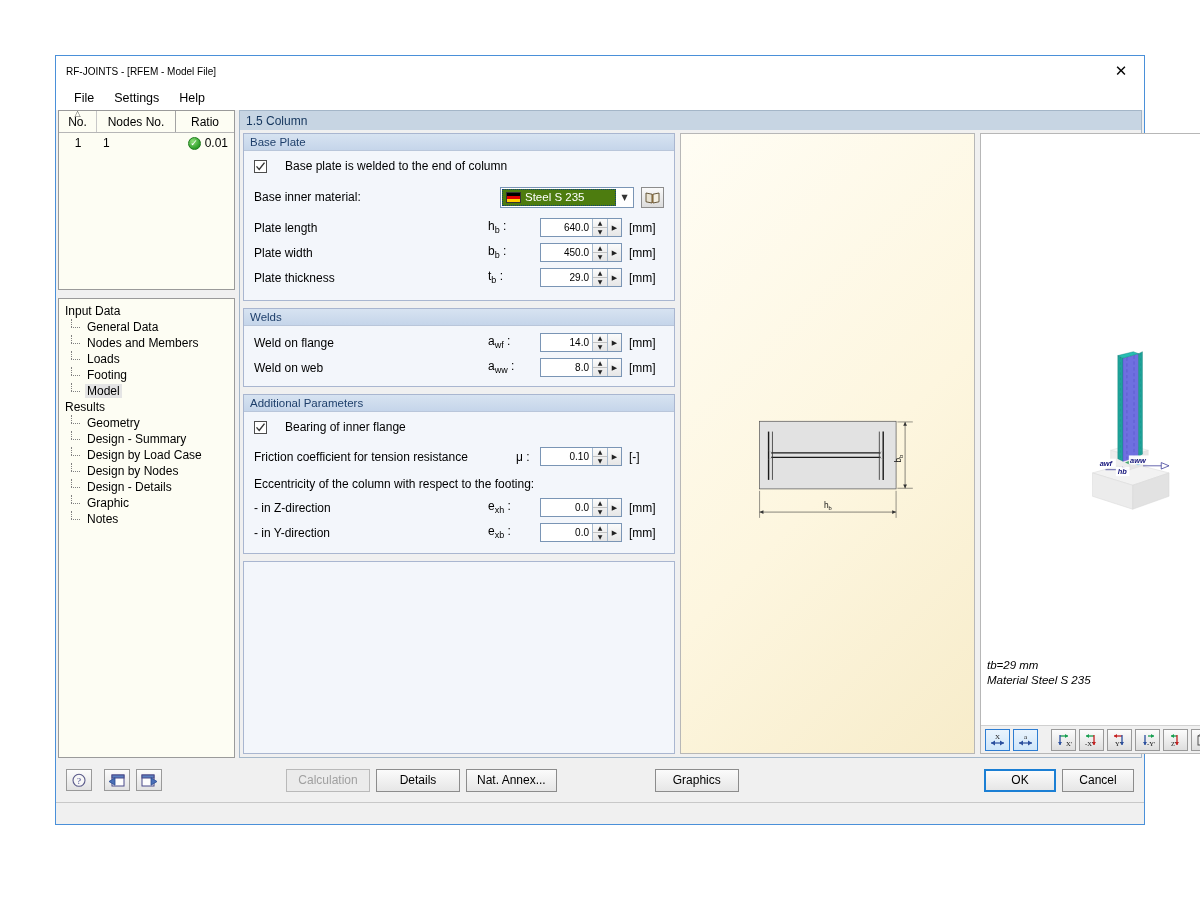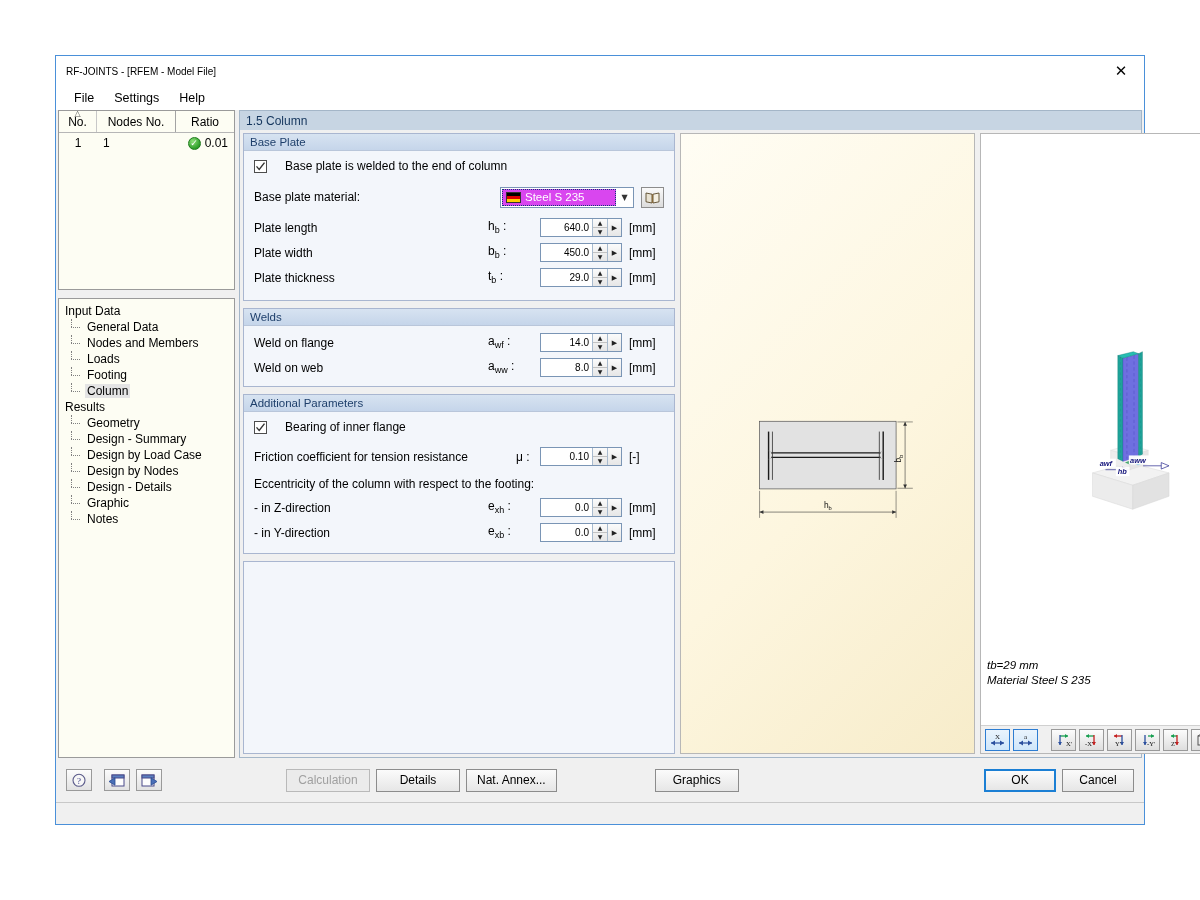--- a/index.html
+++ b/index.html
@@ -307,21 +307,21 @@
     width: 134px; flex: 0 0 134px;
     height: 21px;
     border: 1px solid #7a95b5;
     background: #fff;
     display: flex; align-items: center;
     cursor: pointer;
   }
   .combo-sel {
     flex: 1 1 auto;
     height: 17px; margin: 1px 0 1px 1px;
-    background: #d946ef;
+    background: #4d7c0f;
     border: 1px dotted #0d3e7a;
     display: flex; align-items: center;
     gap: 4px; padding: 0 3px;
     min-width: 0;
   }
   .flag {
     width: 15px; height: 11px;
     flex: 0 0 15px;
     background: linear-gradient(to bottom,
       #000 0 33.3%, #dd0000 33.3% 66.6%, #ffce00 66.6% 100%);
@@ -478,21 +478,21 @@
           </div>
         </div>
       </div>
 
       <div class="tree">
         <div class="tree-root">Input Data</div>
         <div class="tree-child"><span class="lbl">General Data</span></div>
         <div class="tree-child"><span class="lbl">Nodes and Members</span></div>
         <div class="tree-child"><span class="lbl">Loads</span></div>
         <div class="tree-child"><span class="lbl">Footing</span></div>
-        <div class="tree-child last selected"><span class="lbl">Column</span></div>
+        <div class="tree-child last selected"><span class="lbl">Model</span></div>
 
         <div class="tree-root">Results</div>
         <div class="tree-child"><span class="lbl">Geometry</span></div>
         <div class="tree-child"><span class="lbl">Design - Summary</span></div>
         <div class="tree-child"><span class="lbl">Design by Load Case</span></div>
         <div class="tree-child"><span class="lbl">Design by Nodes</span></div>
         <div class="tree-child"><span class="lbl">Design - Details</span></div>
         <div class="tree-child"><span class="lbl">Graphic</span></div>
         <div class="tree-child last"><span class="lbl">Notes</span></div>
       </div>
@@ -513,21 +513,21 @@
               <div class="chk-row">
                 <span class="chk">
                   <svg width="11" height="11" viewBox="0 0 11 11">
                       <path d="M1.5 5.4 L4.2 8.4 L9.5 1.6" stroke="#333" stroke-width="1.4" fill="none"></path>
                     </svg>
                 </span>
                 <span>Base plate is welded to the end of column</span>
               </div>
 
               <div class="mat-row">
-                <span class="mat-label">Base plate material:</span>
+                <span class="mat-label">Base inner material:</span>
                 <div class="combo">
                   <div class="combo-sel">
                     <span class="flag"></span>
                     <span class="combo-txt">Steel S 235</span>
                   </div>
                   <div class="combo-arrow">▼</div>
                 </div>
                 <div class="book-btn">
                   <svg width="15" height="13" viewBox="0 0 15 13">
                     <path d="M1 2 L7 3.2 L7 12 L1 10.8 Z" fill="#e8e2d2" stroke="#5a4a2a" stroke-width="0.9"></path>

